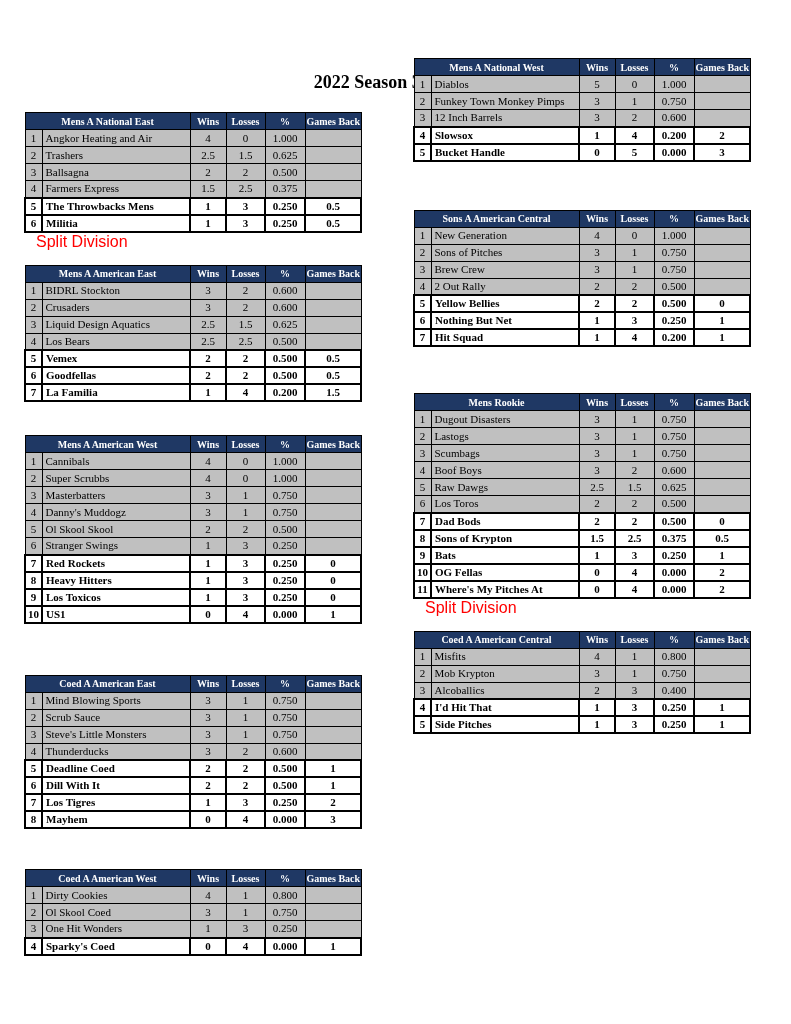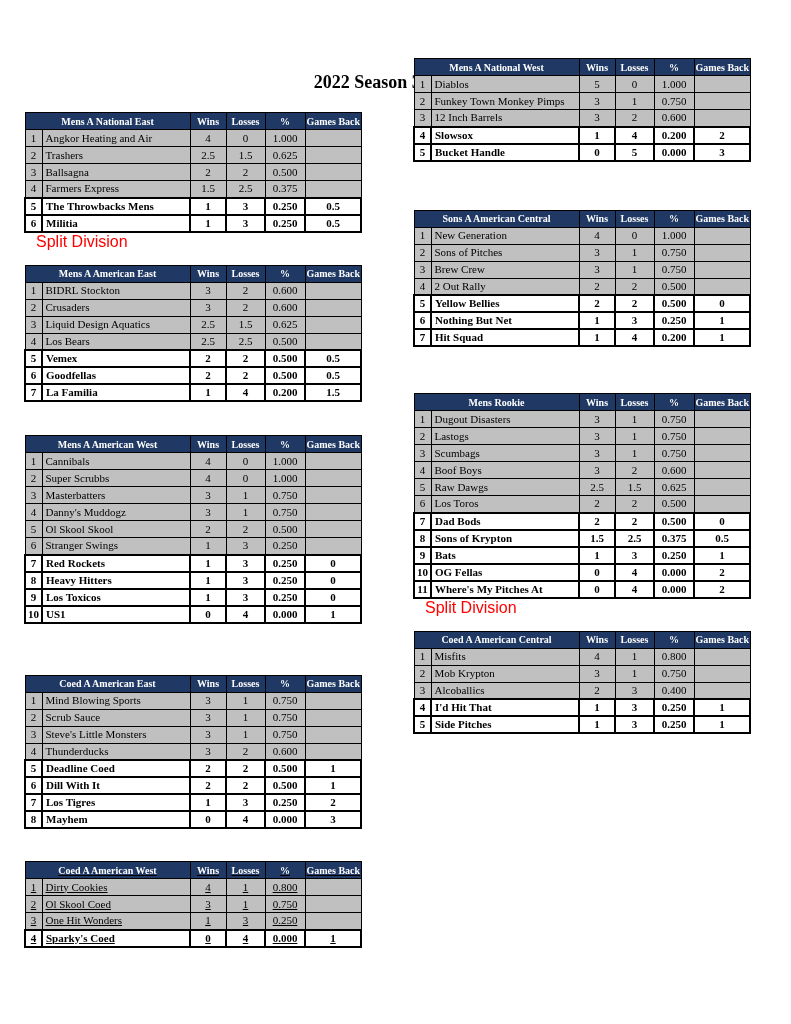--- a/index.html
+++ b/index.html
@@ -16,21 +16,21 @@
   }
   .col { position: absolute; top: 0; }
   #col-left  { left: 24px;  width: 336px; }
   #col-right { left: 413px; width: 336px; }
 
   .block { width: 336px; }
   .pos-0 { margin-top: 112px; }
   .pos-1 { margin-top: 16px; }
   .pos-2 { margin-top: 33px; }
   .pos-3 { margin-top: 51px; }
-  .pos-4 { margin-top: 32px; text-decoration: underline; }
+  .pos-4 { margin-top: 40px; }
   .pos-5 { margin-top: 58px; }
   .pos-6 { margin-top: 48px; }
   .pos-7 { margin-top: 46px; }
   .pos-8 { margin-top: 16px; }
 
   table.standings { border-collapse: collapse; table-layout: fixed; width: 336px; }
   th, td {
     border: 1px solid #000;
     height: 17px; line-height: 15px;
     font-size: 11px;

